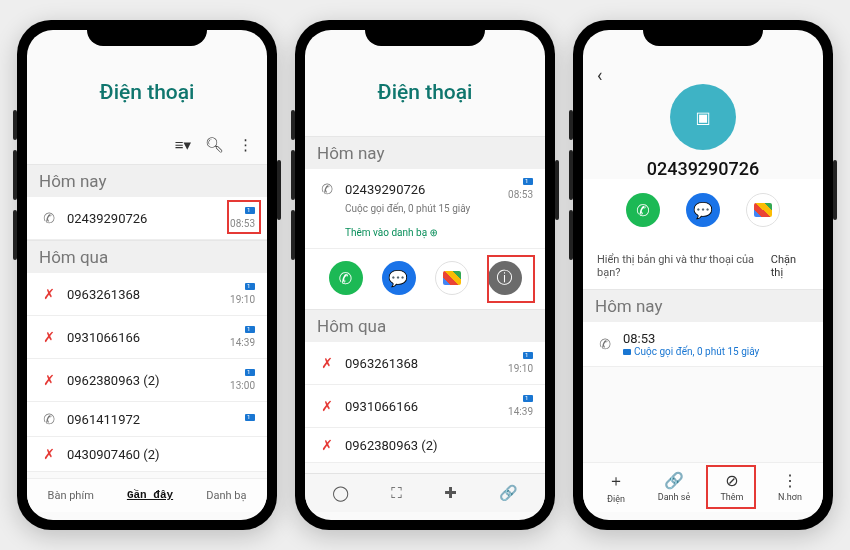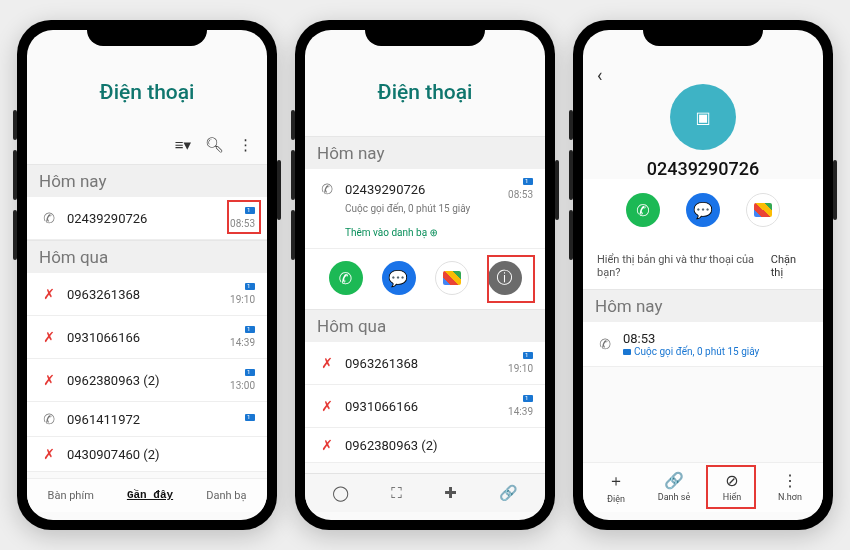--- a/index.html
+++ b/index.html
@@ -197,19 +197,19 @@
     <div class="row">
       <span class="ic gray">✆</span>
       <div style="flex:1;padding-left:8px">
         <div style="font-size:13px;color:#222">08:53</div>
         <div class="mini" style="padding-left:0"><span class="d"></span><span>Cuộc gọi đến, 0 phút 15 giây</span></div>
       </div>
     </div>
     <div class="bottom-actions">
       <div class="ba"><span class="bi">＋</span><span>Điện</span></div>
       <div class="ba"><span class="bi">🔗</span><span>Danh sẻ</span></div>
-      <div class="ba"><span class="bi">⊘</span><span>Hiển</span>
+      <div class="ba"><span class="bi">⊘</span><span>Thêm</span>
         <div class="highlight" style="left:-2px;top:-6px;width:50px;height:44px"></div>
       </div>
       <div class="ba"><span class="bi">⋮</span><span>N.hơn</span></div>
     </div>
   </div>
 </div>
 
 </body></html>

